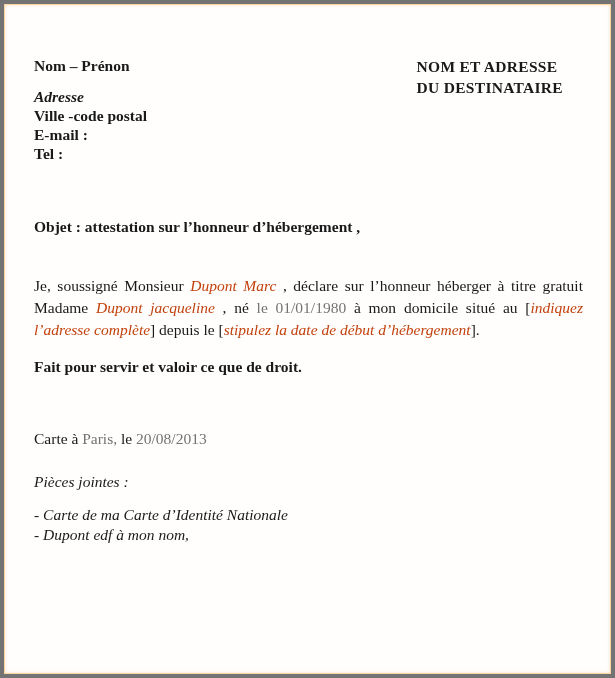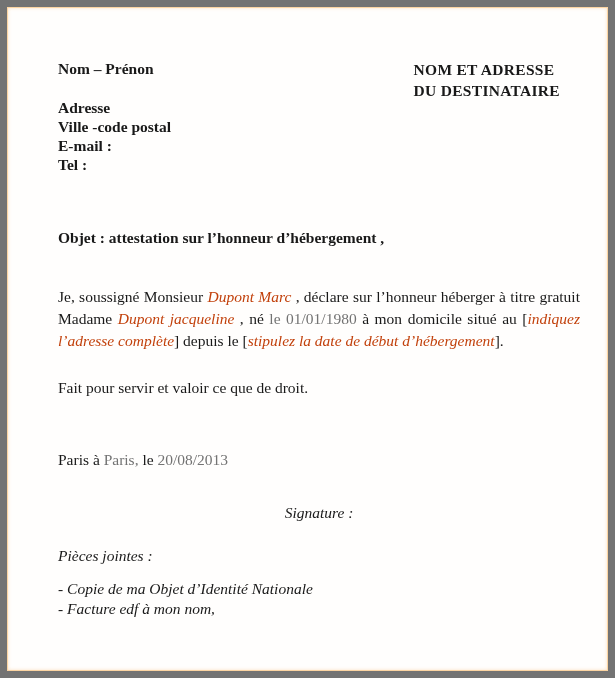--- a/index.html
+++ b/index.html
@@ -1,44 +1,43 @@
 <!DOCTYPE html>
 <html lang="fr"><head>
 <meta charset="utf-8">
 <style>
   html,body{margin:0;padding:0;}
   body{width:615px;height:678px;background:#ffffff;overflow:hidden;}
   .frame{
     box-sizing:border-box;
     width:615px;height:678px;
-    border:7px solid #737373;
+    border:4px solid #737373;
     box-shadow:inset 0 0 0 1px #fbd4a2, inset 0 0 4px rgba(240,131,7,.35);
     background:#fffefd;
     position:relative;
-    padding-left:21px;
   }
   .content{
     box-sizing:border-box;
     height:100%;
     padding:52px 28px 0 30px;
     font-family:"Liberation Serif","DejaVu Serif",serif;
     font-size:15.5px;
     color:#191919;
   }
   .header-row{display:flex;justify-content:space-between;align-items:flex-start;}
   .sender{font-weight:bold;line-height:19px;}
-  .sender-gap{margin-top:20px;}
+  .sender-gap{margin-top:12px;font-style:italic;}
   .recipient{font-weight:bold;line-height:21px;margin-right:20px;letter-spacing:.3px;margin-left:28px;}
   .subject{margin-top:55px;font-weight:bold;}
   .body-paragraph{
     margin-top:39px;
     line-height:22px;
     text-align:justify;
   }
-  .closing{margin-top:26px;line-height:19px;}
+  .closing{margin-top:16px;line-height:19px;font-weight:bold;}
   .dateline{margin-top:53px;line-height:19px;}
   .signature{margin-top:34px;text-align:center;font-style:italic;line-height:19px;}
   .attachments-title{margin-top:24px;font-style:italic;line-height:19px;}
   .attachments-list{margin-top:14px;font-style:italic;line-height:20px;}
   
   .sg-plain{}
   .sg-italic{}
   .sg-red{color:#737373;}
   .sg-red-italic{color:#c2410c;font-style:italic;}
 </style>
@@ -61,24 +60,23 @@
         <div>DU DESTINATAIRE</div>
       </div>
     </div>
 
     <div class="subject">Objet : attestation sur l’honneur d’hébergement ,</div>
 
     <div class="body-paragraph"><span class="sg-plain">Je, soussigné </span><span class="sg-italic">Monsieur</span><span class="sg-plain"> </span><span class="sg-red-italic">Dupont Marc</span><span class="sg-plain"> , déclare sur l’honneur héberger à titre gratuit </span><span class="sg-italic">Madame</span><span class="sg-plain"> </span><span class="sg-red-italic">Dupont jacqueline</span><span class="sg-plain"> , né </span><span class="sg-red">le 01/01/1980</span><span class="sg-plain"> à mon domicile situé au [</span><span class="sg-red-italic">indiquez l’adresse complète</span><span class="sg-plain">] depuis le [</span><span class="sg-red-italic">stipulez la date de début d’hébergement</span><span class="sg-plain">].</span></div>
 
     <div class="closing">Fait pour servir et valoir ce que de droit.</div>
 
-    <div class="dateline"><span class="sg-plain">Paris à </span><span class="sg-red">Paris,</span><span class="sg-plain"> le </span><span class="sg-red">20/08/2013</span></div>
+    <div class="dateline"><span class="sg-plain">Carte à </span><span class="sg-red">Paris,</span><span class="sg-plain"> le </span><span class="sg-red">20/08/2013</span></div>
 
-    <div class="signature">Signature :</div>
 
     <div class="attachments-title">Pièces jointes :</div>
     <div class="attachments-list">
-      <div>- Copie de ma Objet d’Identité Nationale</div>
-      <div>- Facture edf  à mon nom,</div>
+      <div>- Carte de ma Carte d’Identité Nationale</div>
+      <div>- Dupont edf  à mon nom,</div>
     </div>
 
   </div>
 </div>
 
 </body></html>

